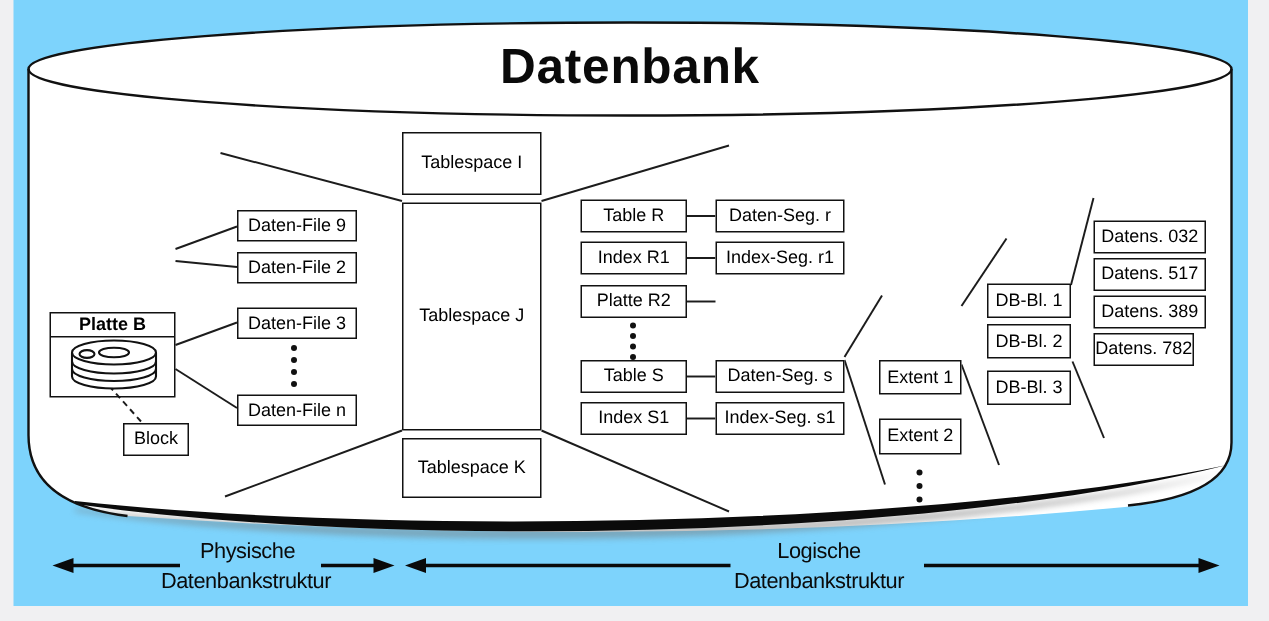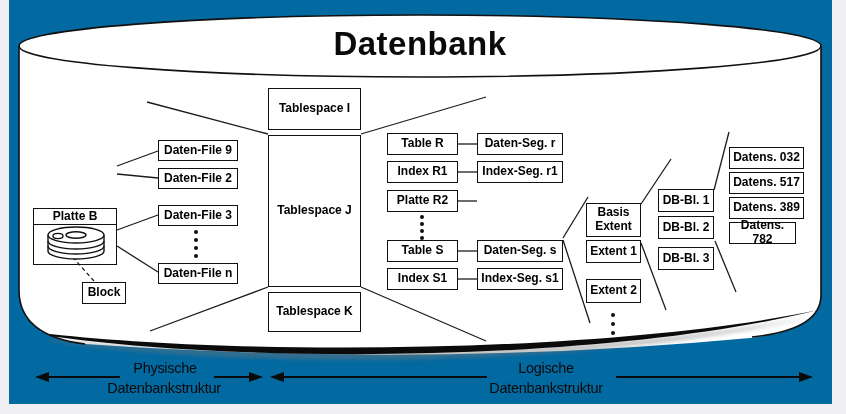--- a/index.html
+++ b/index.html
@@ -1,27 +1,27 @@
 <!DOCTYPE html>
 <html><head>
 <meta charset="utf-8">
 <style>
   html,body{margin:0;padding:0;}
   body{font-family:"Liberation Sans",sans-serif;background:#e9e9ec;}
-  .canvas{position:relative;width:846px;height:414px;background:#0369a1;overflow:hidden;}
+  .canvas{position:relative;width:846px;height:414px;background:#7dd3fc;overflow:hidden;}
   .strip{position:absolute;background:#f0f0f2;}
   .strip.left{left:0;top:0;width:9px;height:414px;}
   .strip.right{left:832px;top:0;width:14px;height:414px;}
   .strip.bottom{left:0;top:404px;width:846px;height:10px;}
   .layer{position:absolute;left:0;top:0;width:846px;height:414px;}
   .title{position:absolute;left:420px;top:25px;transform:translateX(-50%);
          font-size:33px;font-weight:bold;color:#0a0a0a;letter-spacing:0.5px;white-space:nowrap;}
   .bx{position:absolute;box-sizing:border-box;border:1.5px solid #111;background:#fff;
       display:flex;align-items:center;justify-content:center;text-align:center;
-      font-weight:bold;font-size:12px;line-height:1.15;color:#000;white-space:pre-line;}
+      font-weight:normal;font-size:12px;line-height:1.15;color:#000;white-space:pre-line;}
   .bx.wrap{white-space:normal;padding:0 2px;}
   .platte{position:absolute;box-sizing:border-box;border:1.5px solid #111;background:transparent;}
   .platte-hd{box-sizing:border-box;height:16px;border-bottom:1.5px solid #111;
              font-weight:bold;font-size:12px;text-align:center;line-height:15px;color:#000;}
   .disk{display:block;margin:0 auto;}
   .lg{position:absolute;transform:translateX(-50%);font-weight:normal;font-size:14.5px;
       letter-spacing:-0.3px;color:#0a0a0a;white-space:nowrap;}
 </style>
 </head>
 <body>
@@ -132,21 +132,20 @@
   <div class="bx" style="left:387px;top:161px;width:71px;height:22px">Index R1</div>
   <div class="bx" style="left:387px;top:190px;width:71px;height:22px">Platte R2</div>
   <div class="bx" style="left:387px;top:240px;width:71px;height:22px">Table S</div>
   <div class="bx" style="left:387px;top:268px;width:71px;height:22px">Index S1</div>
 
   <div class="bx" style="left:477px;top:133px;width:86px;height:22px">Daten-Seg. r</div>
   <div class="bx" style="left:477px;top:161px;width:86px;height:22px">Index-Seg. r1</div>
   <div class="bx" style="left:477px;top:240px;width:86px;height:22px">Daten-Seg. s</div>
   <div class="bx" style="left:477px;top:268px;width:86px;height:22px">Index-Seg. s1</div>
 
-  <div class="bx wrap" style="left:586px;top:203px;width:55px;height:34px">Basis Extent</div>
   <div class="bx" style="left:586px;top:240px;width:55px;height:23px">Extent 1</div>
   <div class="bx" style="left:586px;top:279px;width:55px;height:24px">Extent 2</div>
 
   <div class="bx" style="left:658px;top:189px;width:56px;height:23px">DB-Bl. 1</div>
   <div class="bx" style="left:658px;top:216px;width:56px;height:23px">DB-Bl. 2</div>
   <div class="bx" style="left:658px;top:247px;width:56px;height:23px">DB-Bl. 3</div>
 
   <div class="bx" style="left:729px;top:147px;width:75px;height:22px">Datens. 032</div>
   <div class="bx" style="left:729px;top:172px;width:75px;height:22px">Datens. 517</div>
   <div class="bx" style="left:729px;top:197px;width:75px;height:22px">Datens. 389</div>

